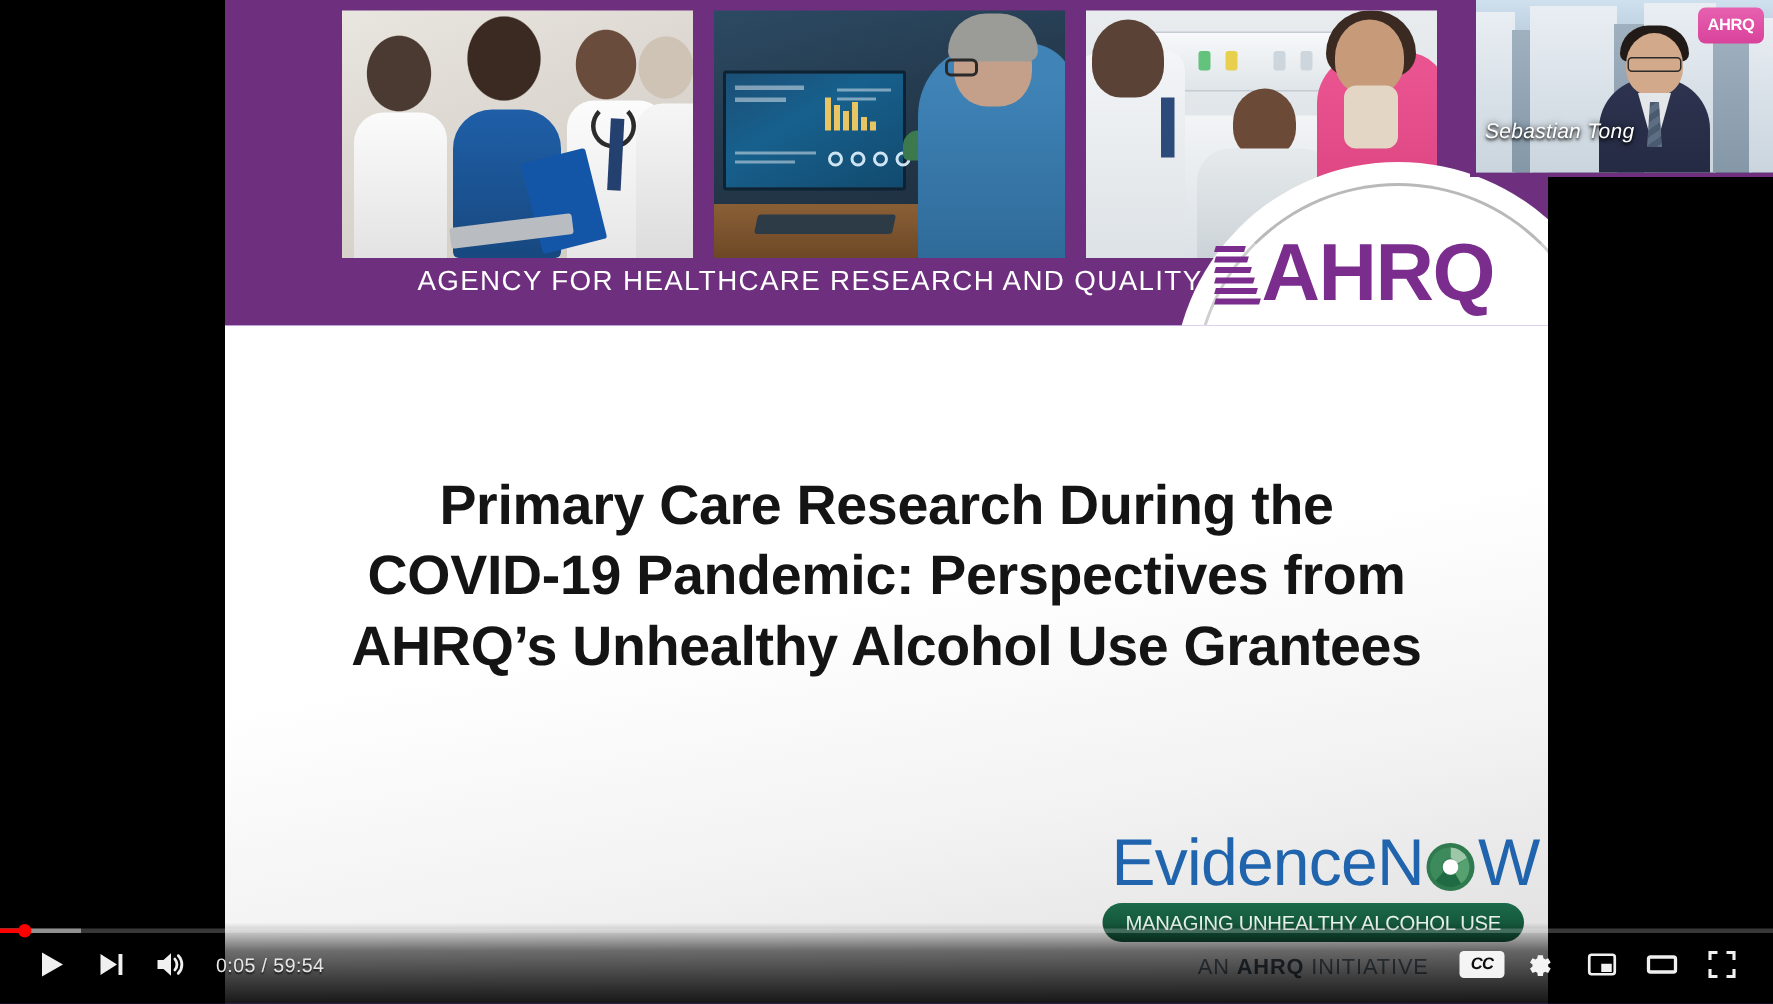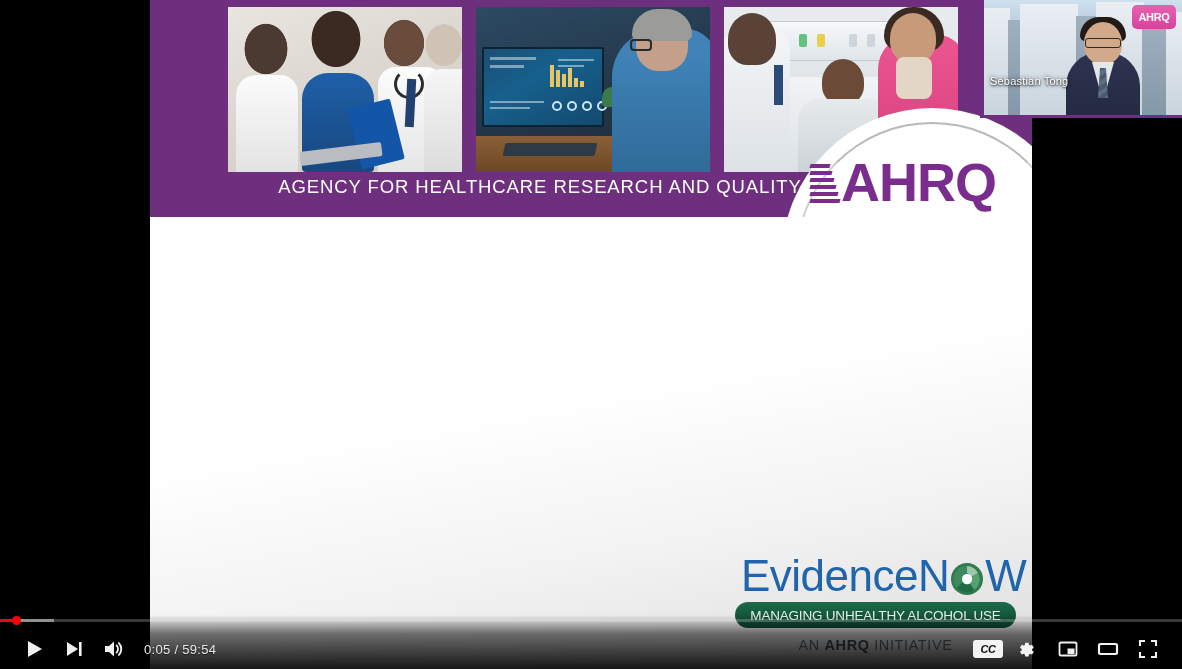--- a/index.html
+++ b/index.html
@@ -351,25 +351,26 @@
   .wc-shirt {
     position:absolute; left:108px; top:62px; width:22px; height:30px;
     background:#e4e7ea; clip-path: polygon(0 0,100% 0,62% 100%,38% 100%);
   }
   .wc-tie {
     position:absolute; left:114px; top:68px; width:10px; height:30px;
     background: repeating-linear-gradient(145deg,#4a5b70 0 4px,#5d6e83 4px 8px);
     clip-path: polygon(20% 0,80% 0,100% 100%,0 100%);
   }
   .wc-name {
-    position:absolute; left:6px; bottom:28px;
-    color:#ffffff; font-size:11px;
+    position:absolute; left:6px; bottom:20px;
+    color:#ffffff; font-size:14px;
     font-family: "Liberation Sans", sans-serif;
     text-shadow: 0 1px 2px rgba(0,0,0,.85), 0 0 4px rgba(0,0,0,.7);
     letter-spacing: .2px;
+    font-style: italic;
   }
   .wc-badge {
     position:absolute; right:6px; top:5px;
     width:44px; height:24px;
     background: linear-gradient(180deg,#e761b0,#d8429b);
     border-radius:5px;
     display:flex; align-items:center; justify-content:center;
   }
   .wc-badge span {
     color:#fff; font-size:11px; font-weight:700;
@@ -388,21 +389,21 @@
     cursor:pointer;
   }
   .progress .track { position:absolute; left:0; right:0; top:1px; height:3px; background: rgba(255,255,255,.22); }
   .progress .buffer{ position:absolute; left:0; top:1px; height:3px; width:4.6%; background: rgba(255,255,255,.45); }
   .progress .played{ position:absolute; left:0; top:1px; height:3px; width:1.35%; background:#f00; }
   .progress .knob  { position:absolute; left:1.35%; top:-2px; width:9px; height:9px;
                      margin-left:-4px; border-radius:50%; background:#f00; }
 
   .ctrlbar {
     position:absolute; left:0; right:0; bottom:0; height:46px;
-    display:flex; align-items:flex-end;
+    display:flex; align-items:flex-start;
     padding: 0 14px;
   }
   .ctrl-left, .ctrl-right { display:flex; align-items:center; }
   .ctrl-right { margin-left:auto; }
   .btn {
     width:40px; height:40px;
     display:flex; align-items:center; justify-content:center;
     cursor:pointer; opacity:.94;
   }
   .btn svg { display:block; }
@@ -511,20 +512,25 @@
             <i style="width:26px"></i>
             <i style="width:28px"></i>
             <i style="width:30px"></i>
           </div>
           <div class="ahrq-letters">AHRQ</div>
         </div>
       </div>
 
       <div class="slide-body">
 
+        <div class="slide-title">
+          <span class="ln">Primary Care Research During the</span>
+          <span class="ln">COVID-19 Pandemic: Perspectives from</span>
+          <span class="ln">AHRQ’s Unhealthy Alcohol Use Grantees</span>
+        </div>
 
 
         <div class="enow">
           <div class="enow-word">
             <span class="lt">Evidence</span>
             <span class="bd">N</span>
             <span class="enow-swirl">
               <svg width="34" height="34" viewBox="0 0 34 34">
                 <circle cx="17" cy="17" r="16" fill="#2f7a4e"></circle>
                 <path d="M17 4 A13 13 0 0 1 28 11 L21 15 A6 6 0 0 0 17 11 Z" fill="#9ec6a8"></path>

